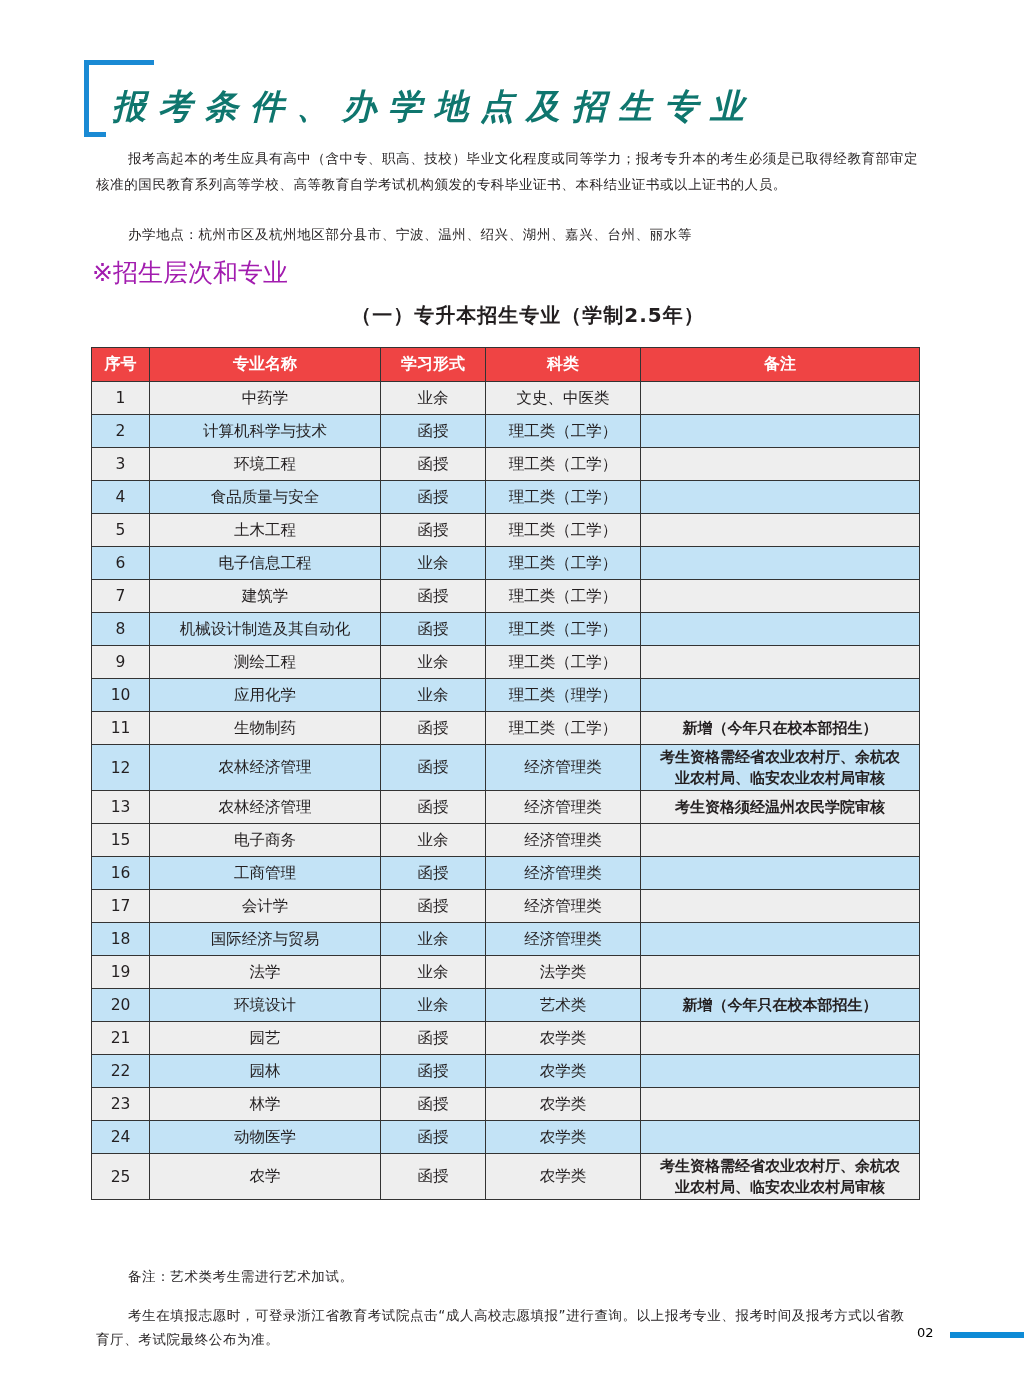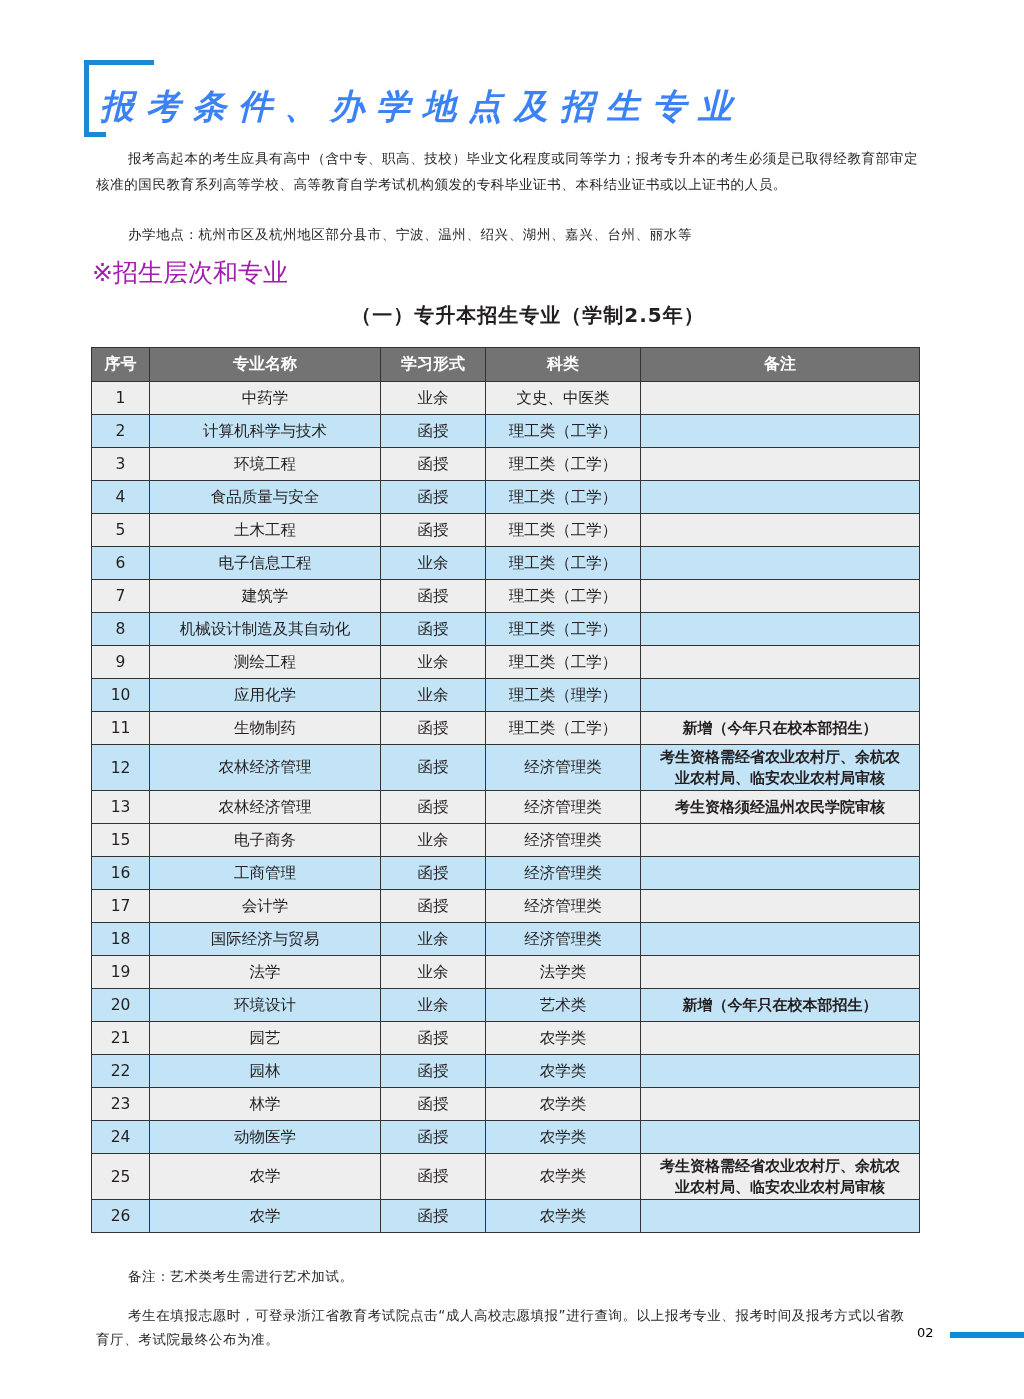--- a/index.html
+++ b/index.html
@@ -11,22 +11,22 @@
       position: absolute; left: 84px; top: 60px; width: 70px; height: 72px;
       border-left: 5px solid #1a8ad4; border-top: 5px solid #1a8ad4; box-sizing: border-box;
     }
     .bracket::after {
       content: ""; position: absolute; left: -5px; bottom: -5px; width: 22px; height: 5px; background: #1a8ad4;
     }
     .bracket-mask {
       position: absolute; left: 150px; top: 72px; width: 10px; height: 10px; background: #fff;
     }
     .page-title {
-      position: absolute; left: 100px; top: 84px; font-size: 34px; letter-spacing: 12px;
-      color: #3b82f6; font-family: "DejaVu Serif", "Liberation Serif", serif; font-weight: bold; font-style: italic;
+      position: absolute; left: 112px; top: 84px; font-size: 34px; letter-spacing: 12px;
+      color: #0f766e; font-family: "DejaVu Serif", "Liberation Serif", serif; font-weight: bold; font-style: italic;
       white-space: nowrap;
     }
     .para {
       position: absolute; left: 96px; width: 822px; font-size: 13.5px; line-height: 25.5px;
       color: #231f20; letter-spacing: 0.6px; text-align: justify;
     }
     .para .indent { display: inline-block; width: 32px; }
     .section-heading {
       position: absolute; left: 92px; top: 256px; font-size: 25px; color: #a21caf; white-space: nowrap;
     }
@@ -35,21 +35,21 @@
       color: #231f20; font-weight: bold; letter-spacing: 1px;
     }
     table.major-table {
       position: absolute; left: 91px; top: 347px; width: 828px; border-collapse: collapse;
       table-layout: fixed; font-size: 15.5px;
     }
     .major-table th, .major-table td {
       border: 1px solid #333; text-align: center; vertical-align: middle; padding: 0;
     }
     .major-table th {
-      background: #737373; color: #ffffff; height: 33px; font-weight: bold; font-size: 16px;
+      background: #ef4444; color: #ffffff; height: 33px; font-weight: bold; font-size: 16px;
     }
     .major-table td { height: 32px; }
     .major-table tr.odd td { background: #eeeeee; }
     .major-table tr.even td { background: #c3e3f6; }
     .major-table tr.tall td { height: 45px; }
     .major-table td.note { font-weight: bold; font-size: 15px; line-height: 21px; }
     .footnote {
       position: absolute; left: 96px; width: 822px; font-size: 13.5px; line-height: 24px; letter-spacing: 0.6px;
     }
     .page-number {
@@ -251,27 +251,20 @@
         <td>农学类</td>
         <td class="note"></td>
       </tr>
       <tr class="odd tall">
         <td>25</td>
         <td>农学</td>
         <td>函授</td>
         <td>农学类</td>
         <td class="note" style="padding: 0px 14px;">考生资格需经省农业农村厅、余杭农业农村局、临安农业农村局审核</td>
       </tr>
-      <tr class="even">
-        <td>26</td>
-        <td>农学</td>
-        <td>函授</td>
-        <td>农学类</td>
-        <td class="note"></td>
-      </tr>
     </tbody>
 </table>
 
 <div class="footnote" style="top:1264px;"><span class="indent" style="display:inline-block;width:32px;"></span><span>备注：艺术类考生需进行艺术加试。</span></div>
 <div class="footnote" style="top:1286px;margin-top:17px;"><span style="display:inline-block;width:32px;"></span><span>考生在填报志愿时，可登录浙江省教育考试院点击“成人高校志愿填报”进行查询。以上报考专业、报考时间及报考方式以省教育厅、考试院最终公布为准。</span></div>
 
 <div class="page-number">02</div>
 <div class="page-bar"></div>
 
 </body></html>

